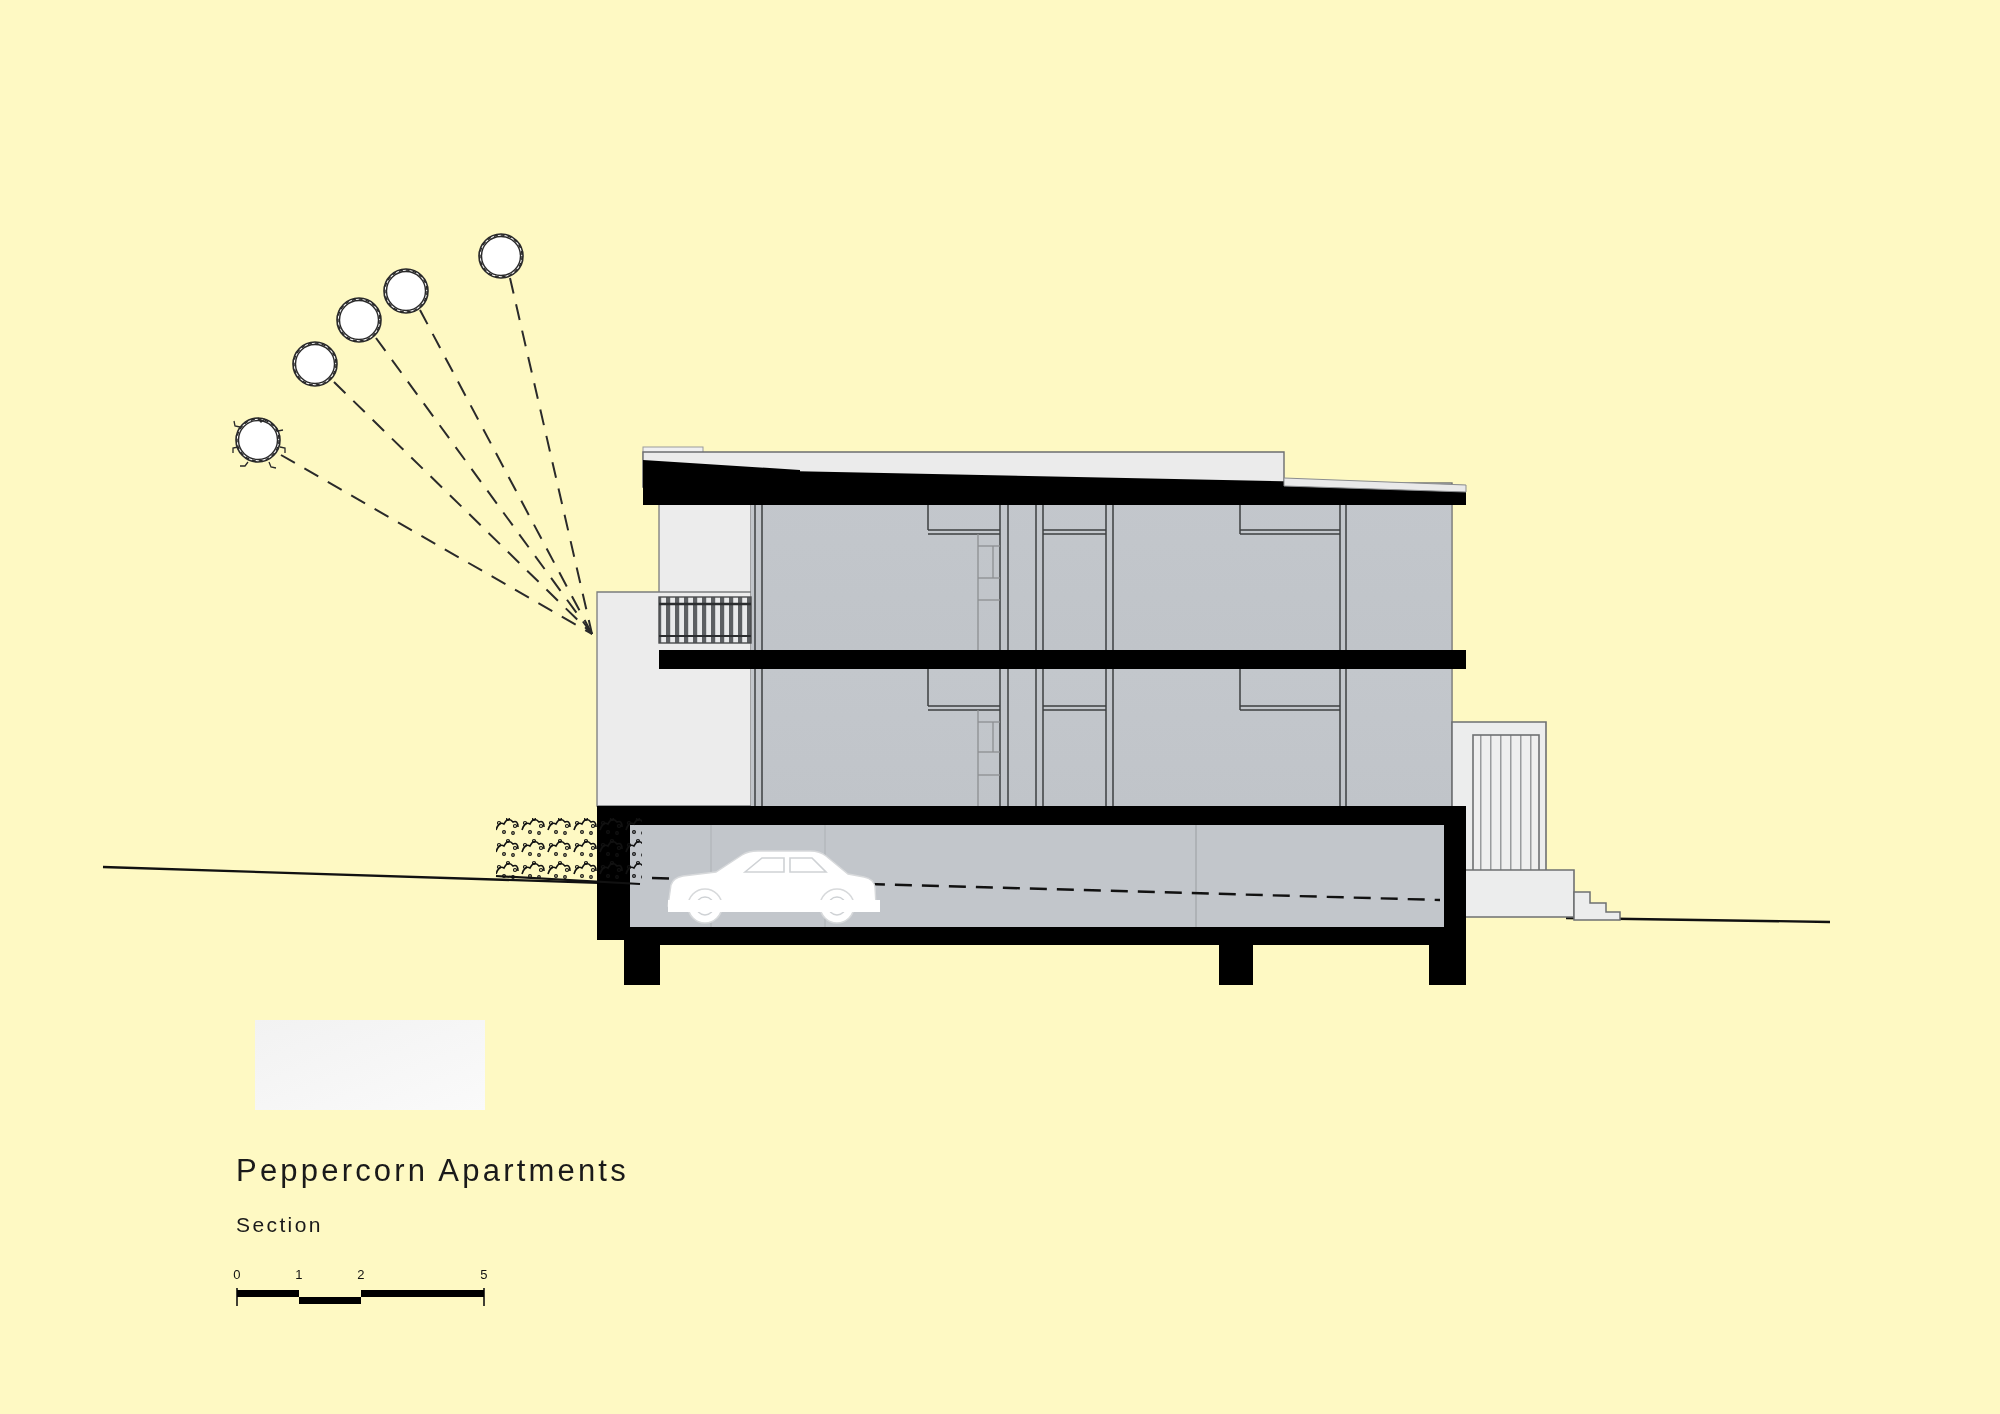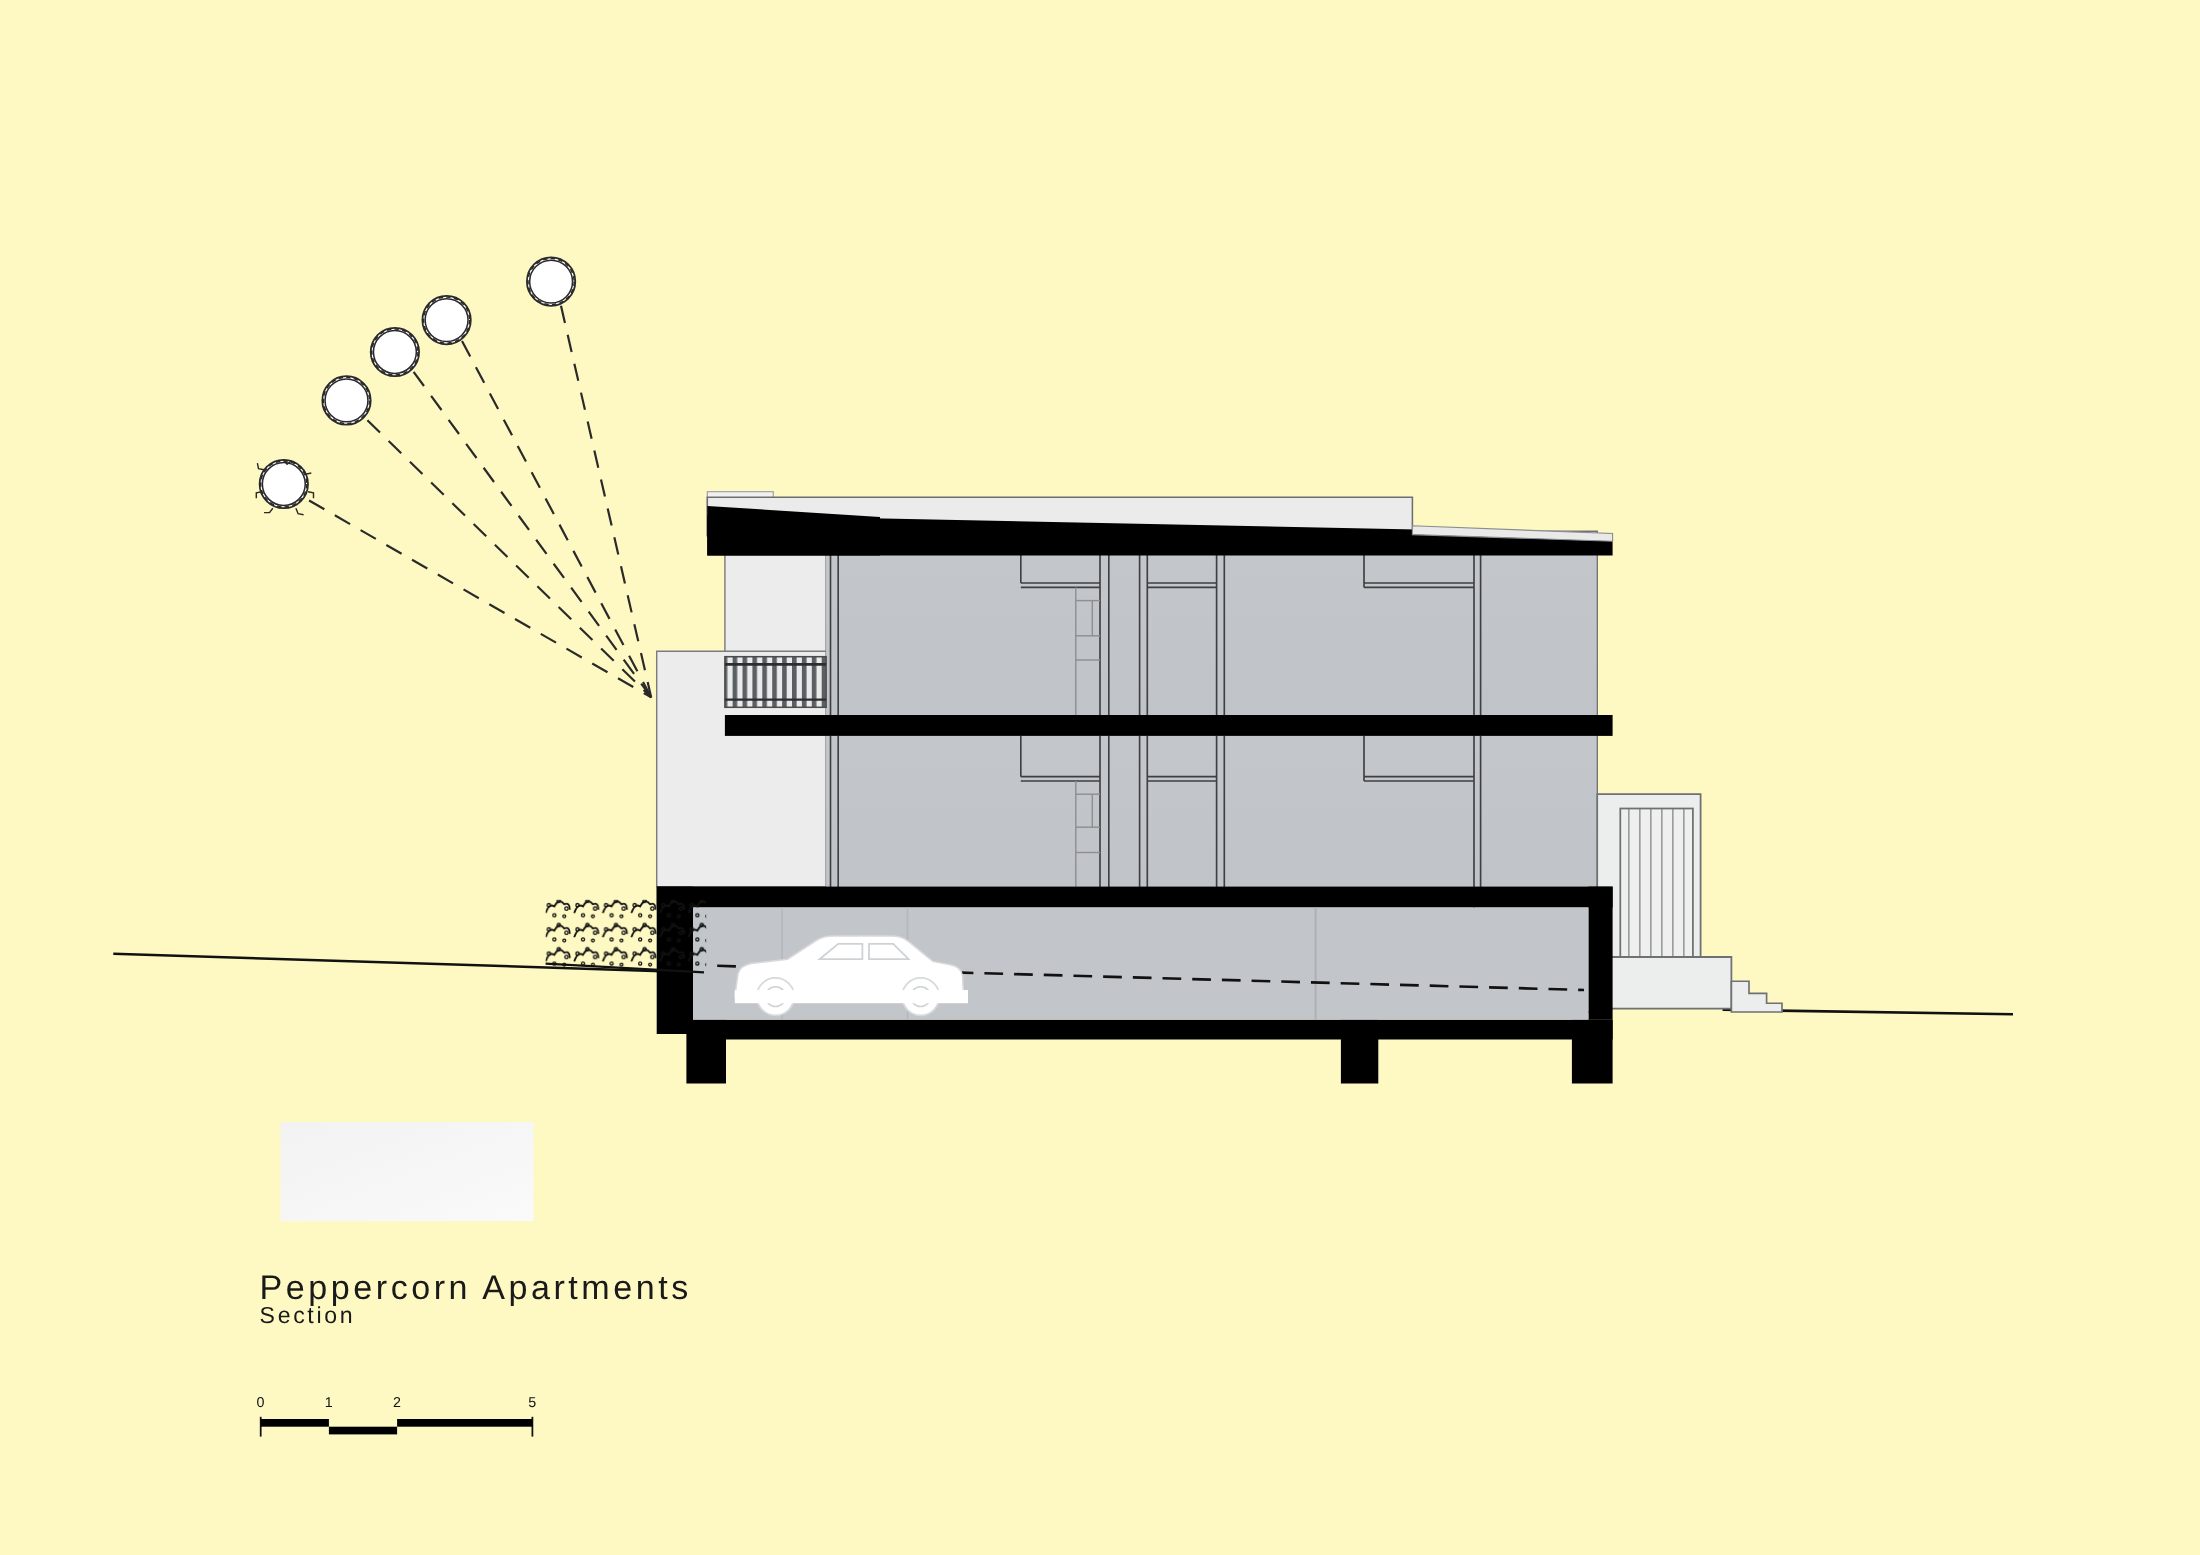--- a/index.html
+++ b/index.html
@@ -10,21 +10,21 @@
     -webkit-font-smoothing:antialiased;
   }
   #sheet{position:absolute;inset:0;background:#fef9c3;}
   #drawing{position:absolute;left:0;top:0;width:2000px;height:1414px;}
   .titleblock{position:absolute;left:236px;top:1155px;}
   .proj-title{
     font-size:31px;letter-spacing:3.2px;color:#1a1a1a;
     font-weight:400;line-height:1;white-space:nowrap;
   }
   .sheet-sub{
-    font-size:21px;letter-spacing:2.4px;color:#1a1a1a;
+    margin-top:28px;font-size:21px;letter-spacing:2.4px;color:#1a1a1a;
     font-weight:400;line-height:1;white-space:nowrap;
   }
   .scalebar-wrap{position:absolute;left:230px;top:1268px;width:260px;}
   .scale-nums{position:relative;height:18px;}
   .scale-nums span{
     position:absolute;top:0;font-size:13px;color:#111;
     transform:translateX(-50%);line-height:1;letter-spacing:.4px;
   }
 </style>
 </head>

